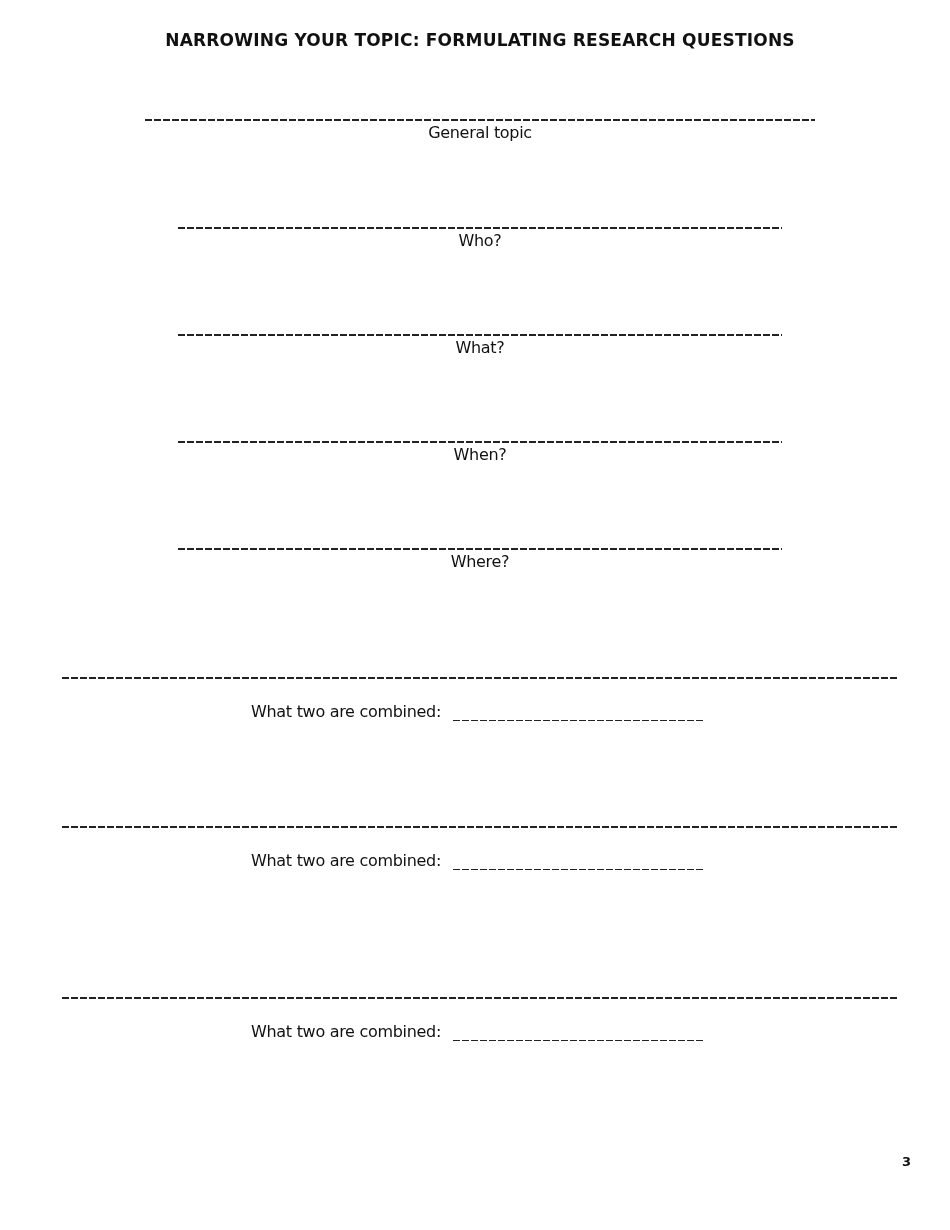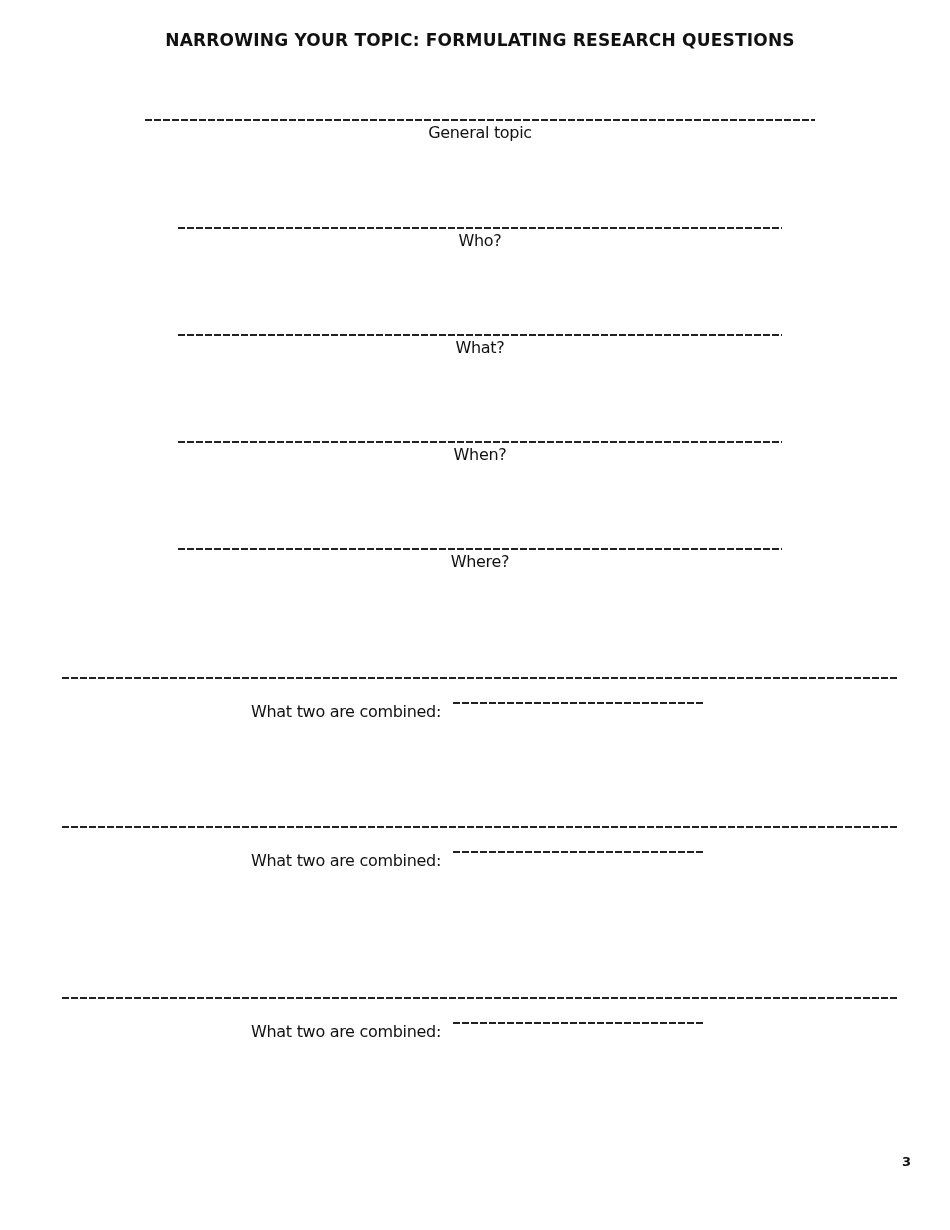--- a/index.html
+++ b/index.html
@@ -1,21 +1,21 @@
 <!DOCTYPE html>
 <html><head>
 <meta charset="utf-8">
 <style>
   html, body { margin: 0; padding: 0; background: #ffffff; }
   body { width: 950px; height: 1230px; position: relative; overflow: hidden; color: #111; font-family: "DejaVu Sans", sans-serif; }
   .title { position: absolute; top: 30px; left: 0; width: 960px; text-align: center; font-family: "DejaVu Sans", sans-serif; font-weight: bold; font-size: 17px; letter-spacing: 0.2px; }
   .line { position: absolute; height: 1.5px;
     background: repeating-linear-gradient(90deg, #222 0 7px, transparent 7px 9px); }
   .label { position: absolute; left: 0; width: 960px; text-align: center; font-size: 16px; font-family: "DejaVu Sans", sans-serif; letter-spacing: -0.3px; }
-  .combo { position: absolute; left: 251px; font-size: 16px; letter-spacing: -0.3px; display: flex; align-items: flex-start; }
+  .combo { position: absolute; left: 251px; font-size: 16px; letter-spacing: -0.3px; display: flex; align-items: flex-end; }
   .combo .blank { display: inline-block; width: 250px; height: 1.5px; margin-left: 12px;
     background: repeating-linear-gradient(90deg, #222 0 7px, transparent 7px 9px); position: relative; top: 0px; }
   .page-num { position: absolute; left: 902px; top: 1154px; font-weight: bold; font-size: 13px; }
 </style>
 </head>
 <body>
 
 <div class="title">NARROWING YOUR TOPIC: FORMULATING RESEARCH QUESTIONS</div>
 
 <div class="line" style="left:145px; width:670px; top:119px;"></div>

